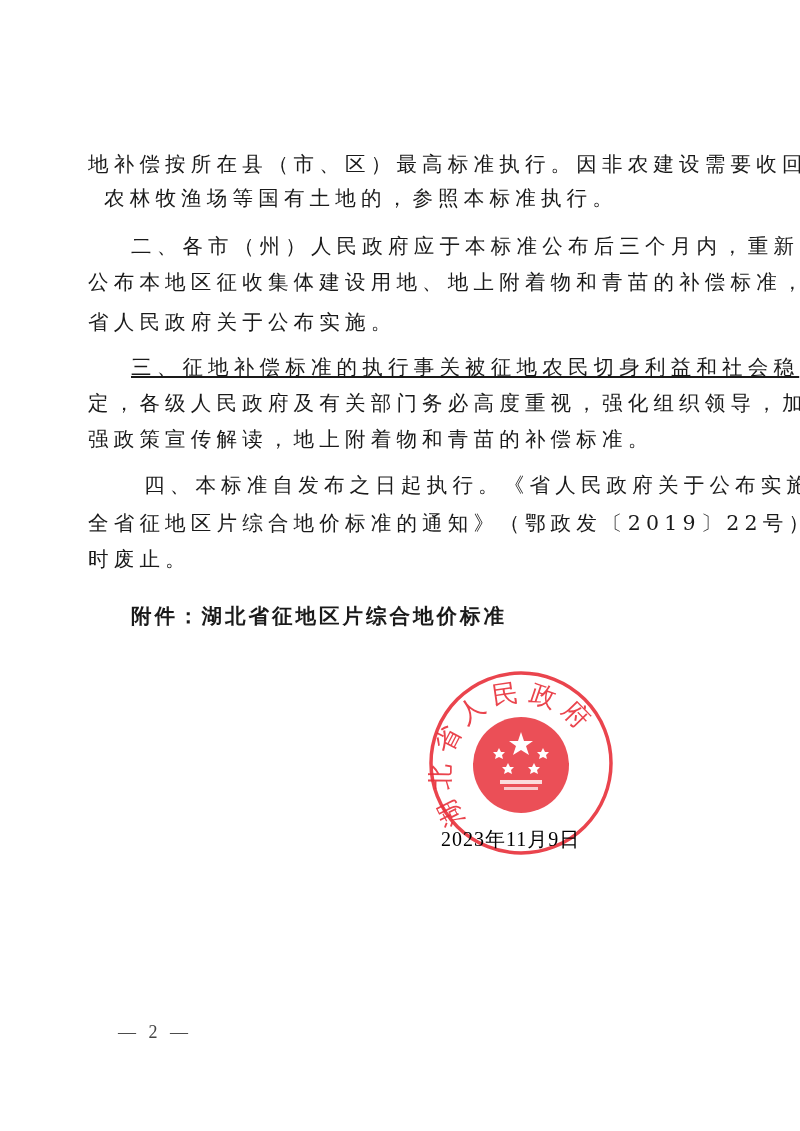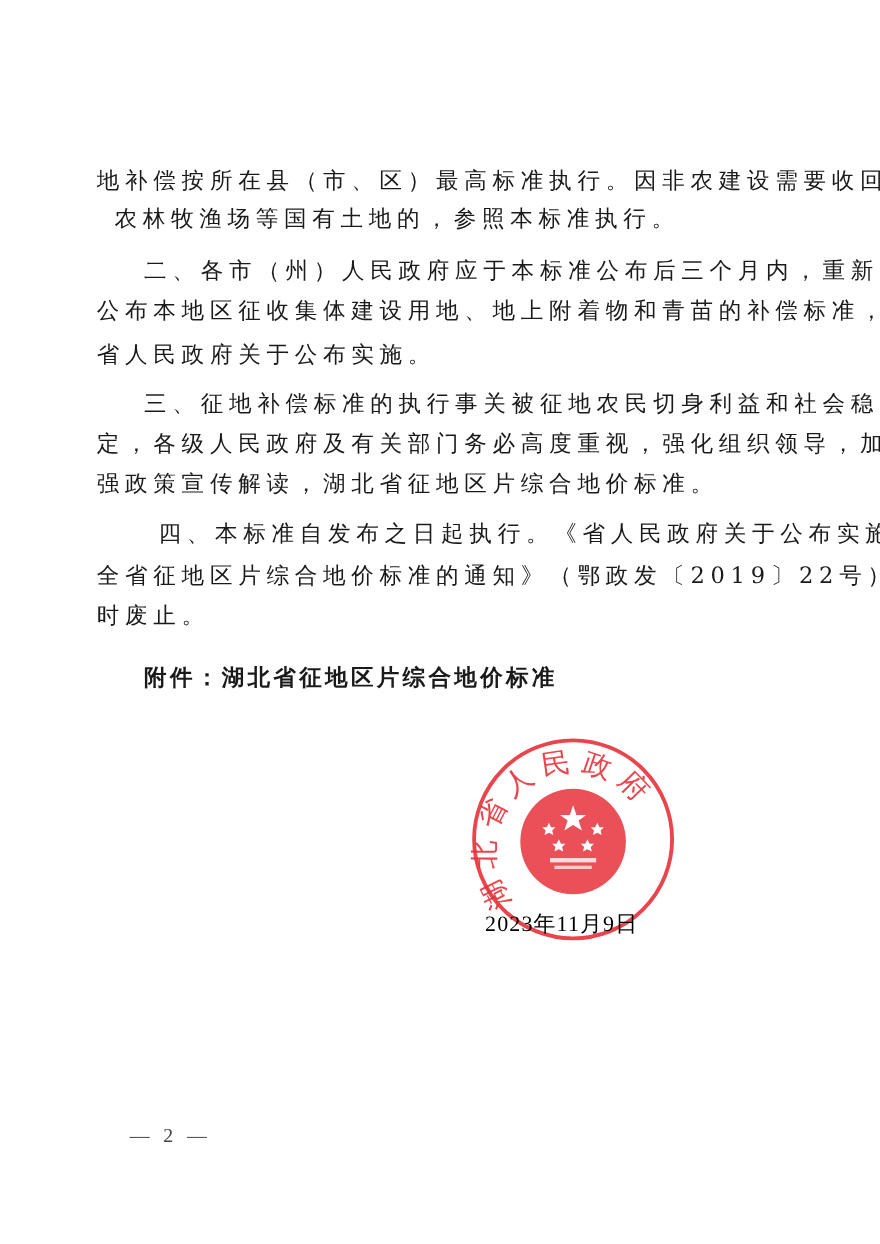--- a/index.html
+++ b/index.html
@@ -16,23 +16,23 @@
 <body>
 
 <div>
   <div class="line" style="left:88px;top:152px;">地补偿按所在县（市、区）最高标准执行。因非农建设需要收回</div>
   <div class="line" style="left:104px;top:186px;">农林牧渔场等国有土地的，参照本标准执行。</div>
 
   <div class="line" style="left:131px;top:234px;">二、各市（州）人民政府应于本标准公布后三个月内，重新</div>
   <div class="line" style="left:88px;top:270px;">公布本地区征收集体建设用地、地上附着物和青苗的补偿标准，</div>
   <div class="line" style="left:88px;top:310px;">省人民政府关于公布实施。</div>
 
-  <div class="line" style="left:131px;top:355px;">三、征地补偿标准的执行事关被征地农民切身利益和社会稳</div>
+  <div class="line" style="left:131px;top:355px;text-decoration:underline;">三、征地补偿标准的执行事关被征地农民切身利益和社会稳</div>
   <div class="line" style="left:88px;top:391px;">定，各级人民政府及有关部门务必高度重视，强化组织领导，加</div>
-  <div class="line" style="left:88px;top:427px;">强政策宣传解读，湖北省征地区片综合地价标准。</div>
+  <div class="line" style="left:88px;top:427px;">强政策宣传解读，地上附着物和青苗的补偿标准。</div>
 
   <div class="line" style="left:131px;top:473px;margin-left:13px;">四、本标准自发布之日起执行。《省人民政府关于公布实施</div>
   <div class="line" style="left:88px;top:511px;">全省征地区片综合地价标准的通知》（鄂政发〔2019〕22号）同</div>
   <div class="line" style="left:88px;top:547px;text-align:right;">时废止。</div>
 
   <div class="line" style="left:131px;top:604px;letter-spacing:3px;font-weight:bold;">附件：湖北省征地区片综合地价标准</div>
 
   <svg class="stamp" viewBox="0 0 186 186">
     <defs>
       <path id="arc" d="M 38 150 A 72 72 0 1 1 148 150"></path>

